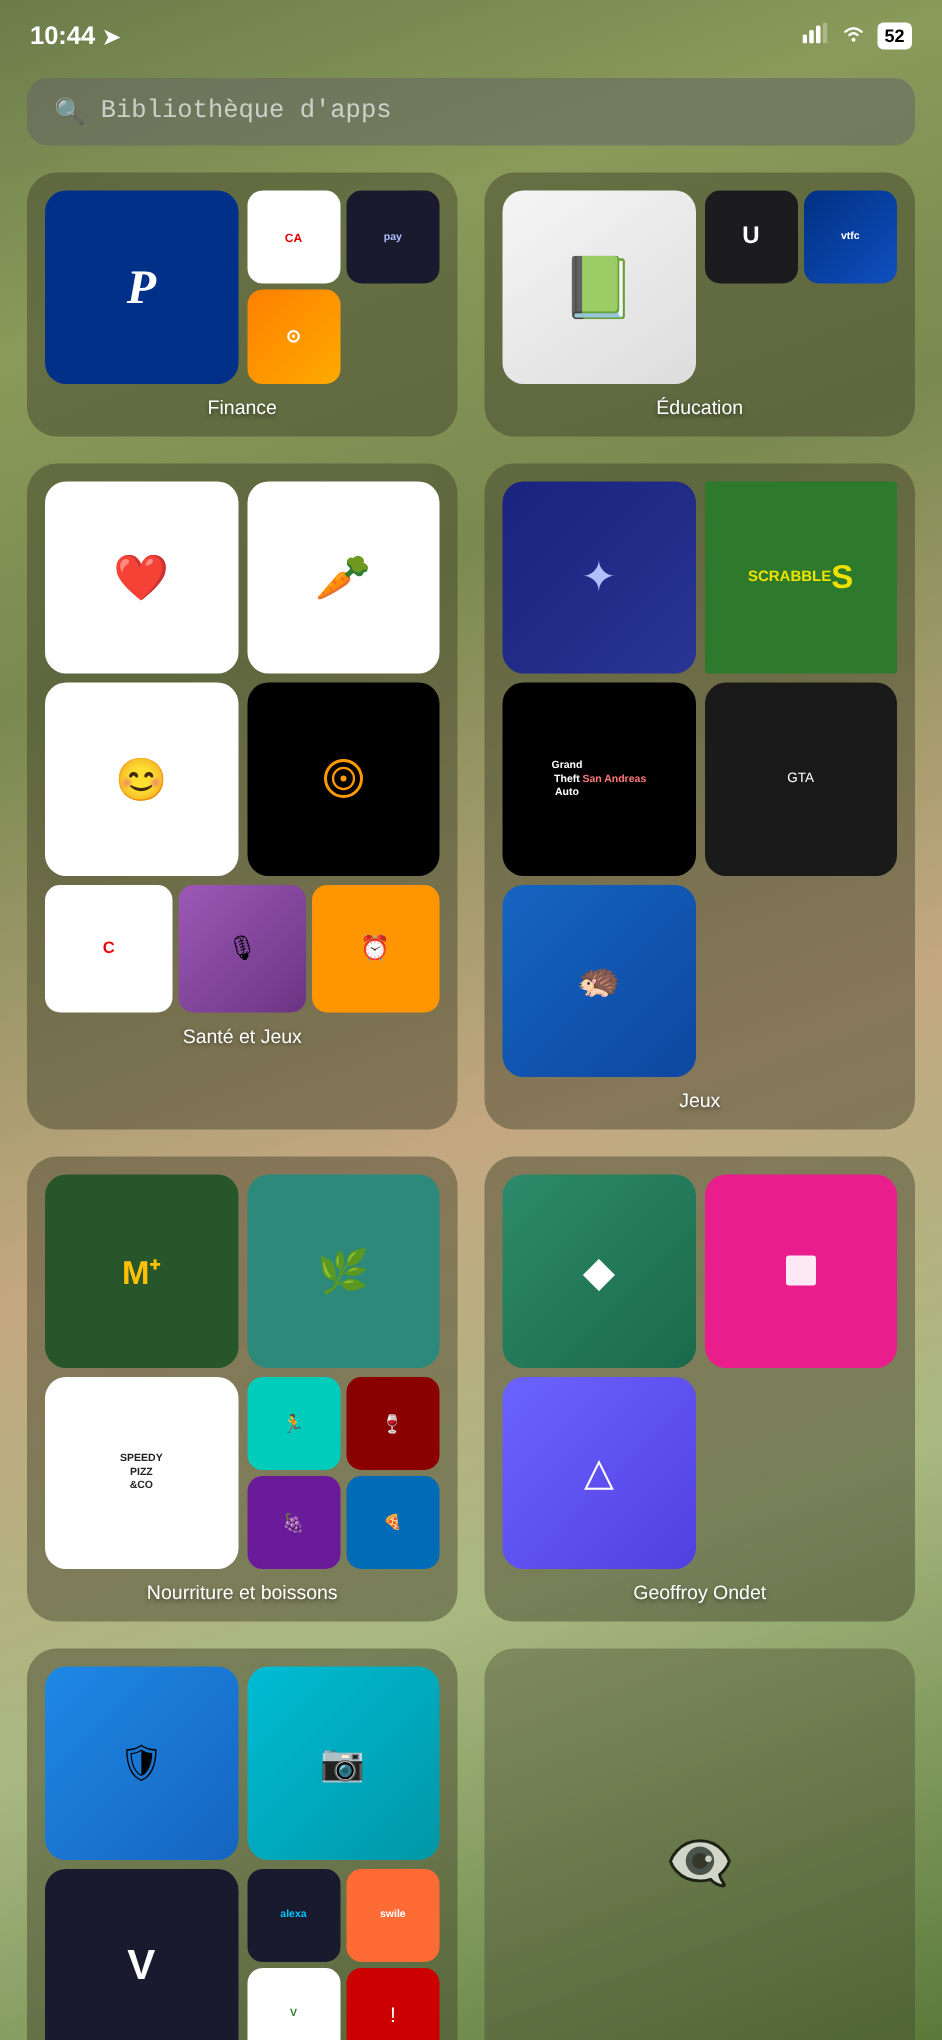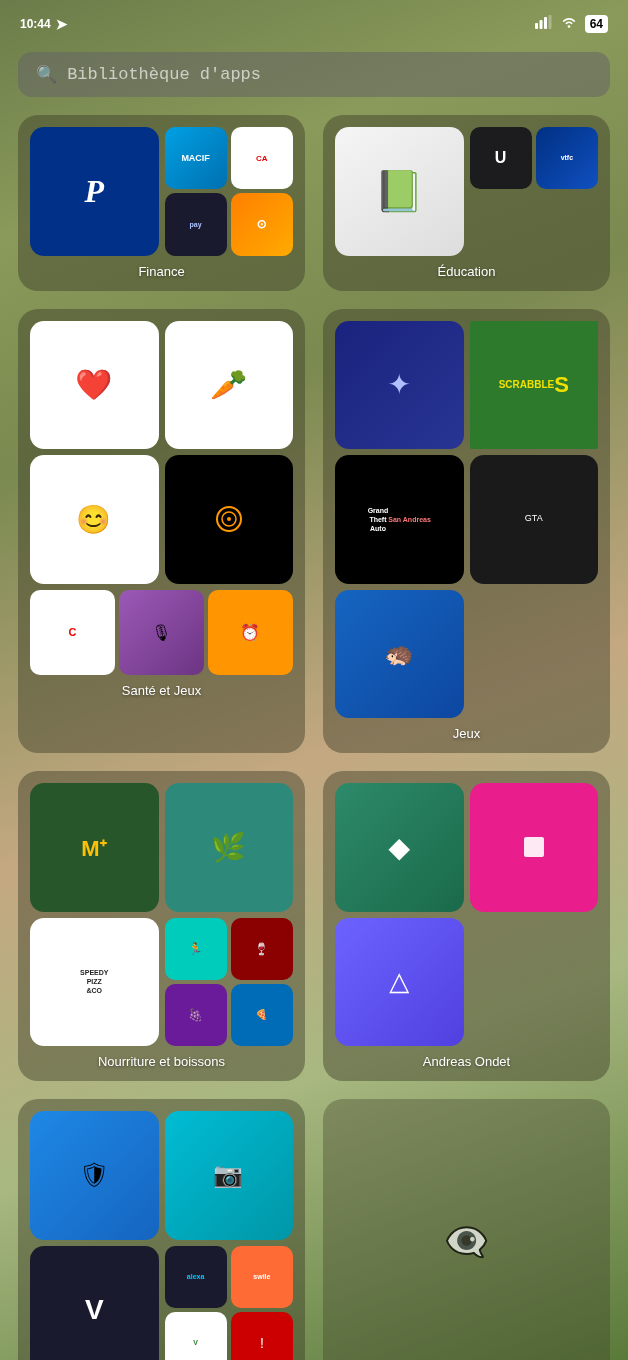--- a/index.html
+++ b/index.html
@@ -347,58 +347,57 @@
       width: 100%;
       border-radius: 10px;
       display: flex; align-items: center; justify-content: center;
     }
   </style>
 </head>
 <body>
 
 <div class="status-bar">
   <div class="status-left">
-    <span style="font-size:12px;font-weight:700;">10:44</span>
+    <span style="font-size:17px;font-weight:700;">10:44</span>
     <span style="font-size:14px;">➤</span>
   </div>
   <div class="status-right">
     <span>
       <svg width="18" height="14" viewBox="0 0 18 14" fill="white">
         <rect x="0" y="8" width="3" height="6" rx="1"></rect>
         <rect x="4.5" y="5" width="3" height="9" rx="1"></rect>
         <rect x="9" y="2" width="3" height="12" rx="1"></rect>
         <rect x="13.5" y="0" width="3" height="14" rx="1" opacity="0.3"></rect>
       </svg>
     </span>
     <span>
       <svg width="18" height="14" viewBox="0 0 20 14" fill="white">
         <path d="M10 11 Q10 11 10 11" stroke="white" stroke-width="2" fill="white"></path>
         <path d="M7 8.5 Q10 6 13 8.5" stroke="white" stroke-width="1.8" fill="none" stroke-linecap="round"></path>
         <path d="M4 6 Q10 1 16 6" stroke="white" stroke-width="1.8" fill="none" stroke-linecap="round"></path>
         <circle cx="10" cy="12" r="1.5" fill="white"></circle>
       </svg>
     </span>
-    <div class="battery-box">64</div>
+    <div class="battery-box">52</div>
   </div>
 </div>
 
 <div class="search-bar">
   <span class="search-icon-sym">🔍</span>
   <span style="color:rgba(255,255,255,0.65);font-size:17px;font-family:Liberation Mono, monospace;">Bibliothèque d'apps</span>
 </div>
 
 <div class="folders-grid">
 
   <div class="folder">
     <div class="finance-main">
       <div class="paypal-icon">
         <span class="paypal-p">P</span>
       </div>
       <div class="finance-small-grid">
-        <div class="icon-macif smol" style="font-size:9px;font-weight:800;color:white;">MACIF</div>
         <div class="icon-ca smol" style="font-size:8px;font-weight:700;color:#e30000;background:white;">CA</div>
         <div class="icon-paylib smol" style="background:#1a1a2e;font-size:7px;color:#aac0ff;font-weight:700;">pay</div>
         <div class="icon-orange smol" style="background:linear-gradient(135deg,#ff8000,#ffaa00);font-size:12px;">⊙</div>
       </div>
     </div>
     <div class="folder-label">Finance</div>
   </div>
 
   <div class="folder">
     <div class="education-main">
@@ -466,21 +465,21 @@
     <div class="geoffroy-grid">
       <div class="icon-spark" style="background:linear-gradient(135deg,#2d8a6a,#1a6a4a);border-radius:14px;display:flex;align-items:center;justify-content:center;aspect-ratio:1;font-size:28px;color:white;">◆</div>
       <div class="icon-craft" style="background:#e91e8c;border-radius:14px;display:flex;align-items:center;justify-content:center;aspect-ratio:1;">
         <svg width="30" height="30" viewBox="0 0 30 30">
             <rect x="5" y="5" width="20" height="20" rx="2" fill="white" opacity="0.9"></rect>
           </svg>
       </div>
       <div class="icon-altstore" style="background:linear-gradient(135deg,#6c63ff,#5040e0);border-radius:14px;display:flex;align-items:center;justify-content:center;aspect-ratio:1;font-size:26px;color:white;">△</div>
       <div style="aspect-ratio:1;"></div>
     </div>
-    <div class="folder-label">Andreas Ondet</div>
+    <div class="folder-label">Geoffroy Ondet</div>
   </div>
 
   <div class="folder">
     <div style="display:grid;grid-template-columns:1fr 1fr;gap:6px;width:100%;">
       <div class="icon-vpn" style="background:linear-gradient(135deg,#1e88e5,#1565c0);border-radius:14px;display:flex;align-items:center;justify-content:center;aspect-ratio:1;font-size:24px;">🛡</div>
       <div class="icon-cam" style="background:linear-gradient(135deg,#00bcd4,#0097a7);border-radius:14px;display:flex;align-items:center;justify-content:center;aspect-ratio:1;font-size:24px;">📷</div>
     </div>
     <div style="display:grid;grid-template-columns:1fr 1fr;gap:6px;width:100%;margin-top:6px;">
       <div class="icon-v" style="background:#1a1a2e;border-radius:14px;display:flex;align-items:center;justify-content:center;aspect-ratio:1;font-size:28px;color:white;font-weight:900;">V</div>
       <div style="display:grid;grid-template-columns:1fr 1fr;grid-template-rows:1fr 1fr;gap:4px;">

